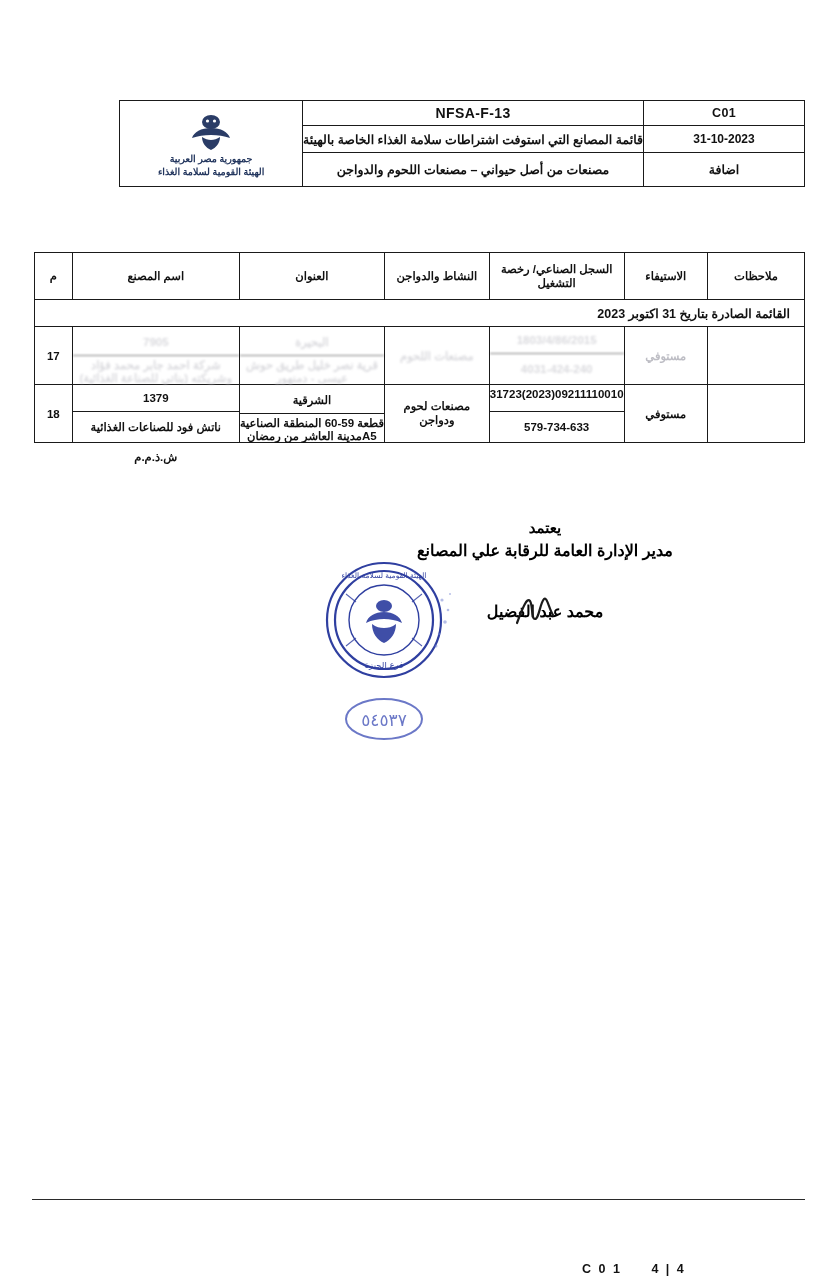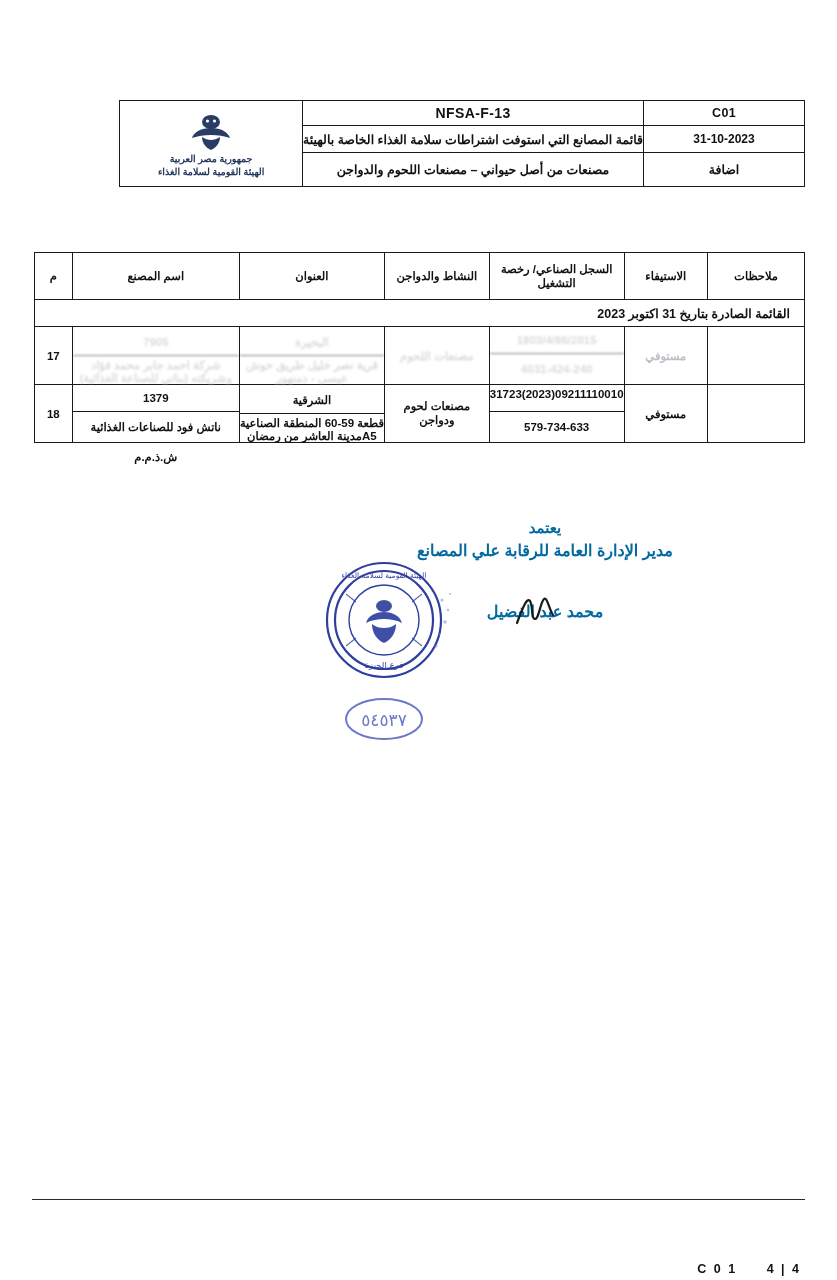--- a/index.html
+++ b/index.html
@@ -174,21 +174,21 @@
     opacity: .55;
   }
 
   
   .sign-block {
     position: absolute;
     top: 505px;
     right: 120px;
     text-align: center;
     width: 300px;
-    color: #0369a1;
+    color: #000000;
   }
   .sign-approve {
     font-size: 15px;
     font-weight: bold;
     margin-bottom: 4px;
   }
   .sign-title {
     font-size: 16px;
     font-weight: bold;
     margin-bottom: 42px;
@@ -245,21 +245,21 @@
   .footer .link {
     text-decoration: underline;
     color: #1a1a6e;
   }
   .footer-phones span { margin-left: 18px; }
   .page-code {
     position: absolute;
     left: 0;
     right: 14px;
     top: 1248px;
-    text-align: right;
+    text-align: left;
     font-size: 12.5px;
     font-weight: bold;
     letter-spacing: 2px;
     color: #111;
     direction: ltr;
     padding-left: 560px;
   }
 </style>
 </head>
 <body>

